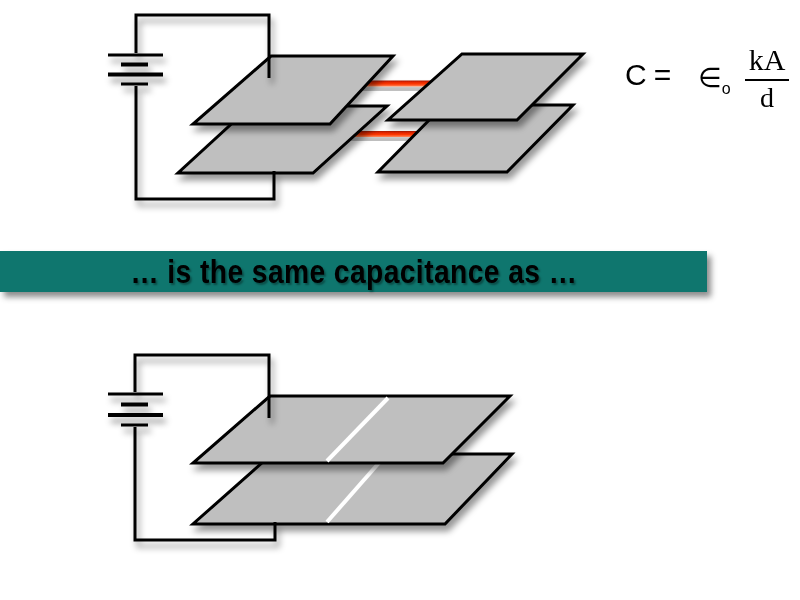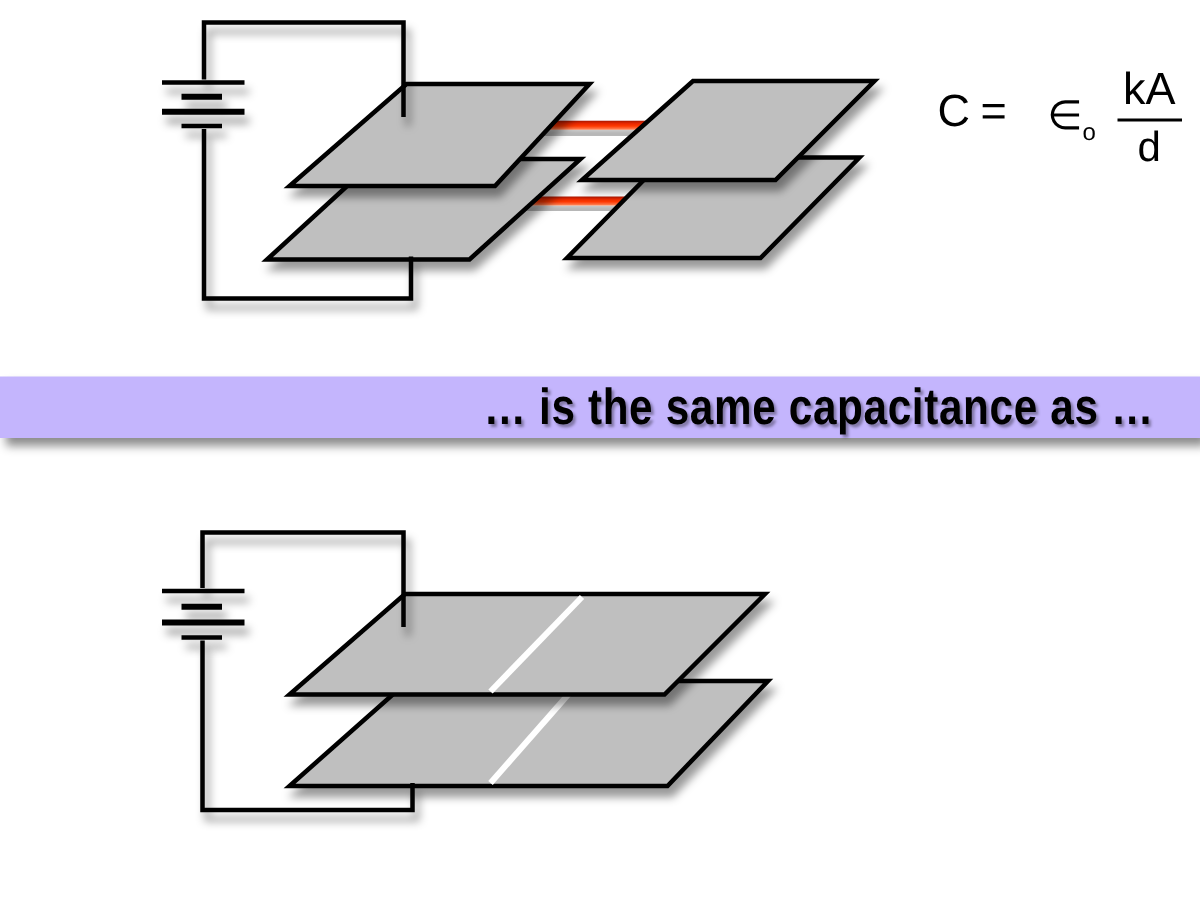--- a/index.html
+++ b/index.html
@@ -13,31 +13,31 @@
 
   
   .formula{
     position:absolute;left:625px;top:42px;height:72px;
     display:flex;align-items:center;color:#000;
   }
   .formula .lhs{font-size:30px;position:relative;top:-3px;}
   .formula .eq{font-size:30px;margin-left:7px;position:relative;top:-3px;}
   .formula .eps{font-size:27px;margin-left:27px;position:relative;top:2px;}
   .formula .eps sub{font-size:16px;vertical-align:-7px;letter-spacing:0;}
-  .frac{margin-left:14px;text-align:center;line-height:1;}
+  .frac{margin-left:14px;text-align:center;line-height:1;font-family:Liberation Serif, serif;}
   .frac .num{font-size:30px;padding:0 4px 4px 4px;}
   .frac .bar{border-top:2.5px solid #000;height:0;}
   .frac .den{font-size:28px;padding-top:3px;}
 
   
   .banner{
-    position:absolute;left:0;top:251px;width:800px;height:41px;
-    background:#c4b5fd;
+    position:absolute;left:0;top:251px;width:707px;height:41px;
+    background:#0f766e;
     box-shadow:4px 5px 6px rgba(0,0,0,0.45);
-    display:flex;align-items:center;justify-content:flex-end;
+    display:flex;align-items:center;justify-content:center;
   }
   .banner .banner-text{
     font-size:32px;font-weight:bold;color:#000;white-space:nowrap;
     transform:scaleX(0.88) scaleY(1.06);transform-origin:center;
     letter-spacing:0.5px;
     text-shadow:2px 2px 2px rgba(0,0,0,0.35);
   }
 </style>
 </head>
 <body>

